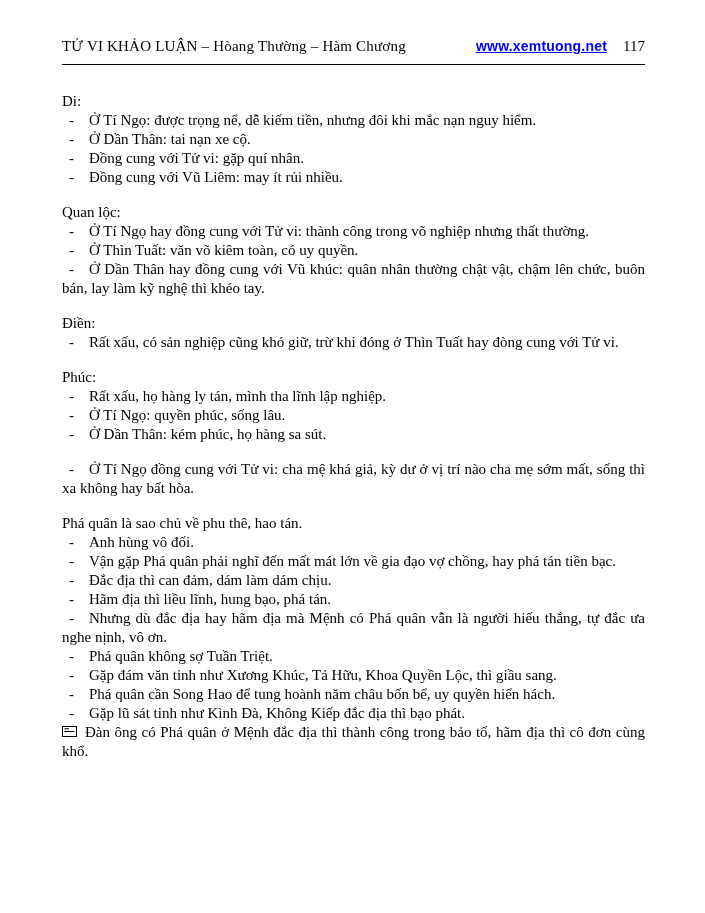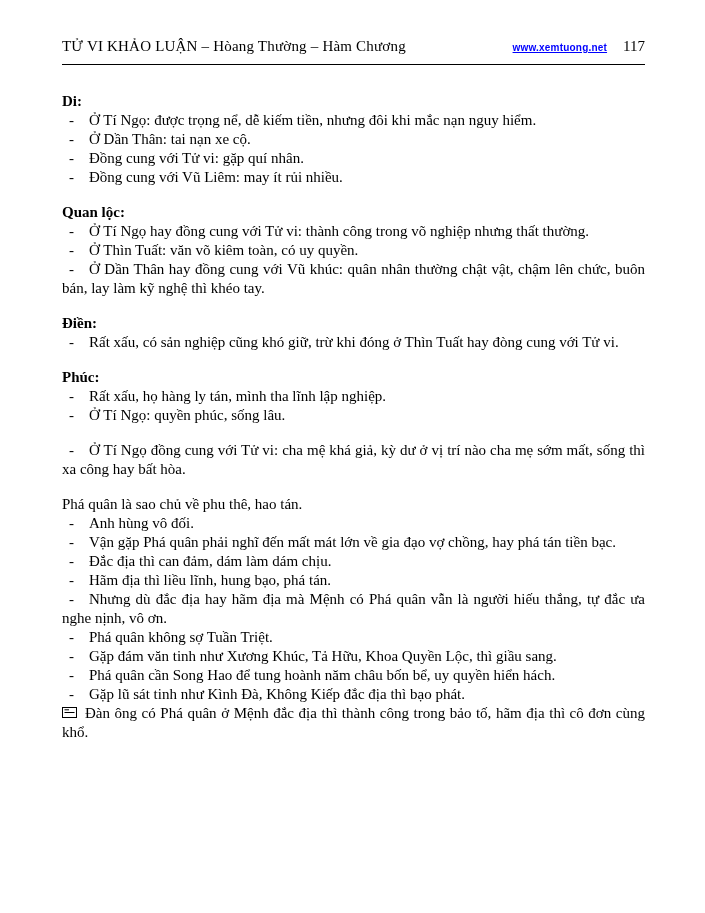--- a/index.html
+++ b/index.html
@@ -22,30 +22,30 @@
     padding-bottom: 9px;
     border-bottom: 1.5px solid #000000;
     font-size: 15px;
     white-space: nowrap;
   }
   .header-title { font-weight: bold; font-weight: normal; letter-spacing: 0.2px; }
   .header-right { display: flex; align-items: baseline; }
   .header-link {
     font-family: "Liberation Sans", sans-serif;
     font-weight: bold;
-    font-size: 10px;
+    font-size: 14px;
     text-decoration: underline;
     letter-spacing: 0.2px;
   }
   .page-num { margin-left: 16px; }
   .content { margin-top: 27px; line-height: 19px; }
   .sec { margin-top: 16px; }
   .sec:first-child { margin-top: 0; }
   p { margin: 0; padding: 0; }
-  .h { font-weight: bold; }
+  .h { font-weight: normal; }
   .item { text-align: justify; }
   .plain { text-align: justify; }
   .dash {
     display: inline-block;
     width: 27px;
     padding-left: 7px;
     box-sizing: border-box;
   }
   .note-icon {
     display: inline-block;
@@ -88,24 +88,25 @@
 
     <section class="sec">
       <p class="h">Điền:</p>
       <p class="item"><span class="dash">-</span><span>Rất xấu, có sản nghiệp cũng khó giữ, trừ khi đóng ở Thìn Tuất hay đòng cung với Tử vi.</span></p>
     </section>
 
     <section class="sec">
       <p class="h">Phúc:</p>
       <p class="item"><span class="dash">-</span><span>Rất xấu, họ hàng ly tán, mình tha lĩnh lập nghiệp.</span></p>
       <p class="item"><span class="dash">-</span><span>Ở Tí Ngọ: quyền phúc, sống lâu.</span></p>
+      <p class="item"><span class="dash">-</span><span>Ở Dần Thân: kém phúc, họ hàng sa sút.</span></p>
     </section>
 
     <section class="sec">
-      <p class="item"><span class="dash">-</span><span>Ở Tí Ngọ đồng cung với Tử vi: cha mệ khá giả, kỳ dư ở vị trí nào cha mẹ sớm mất, sống thì xa công hay bất hòa.</span></p>
+      <p class="item"><span class="dash">-</span><span>Ở Tí Ngọ đồng cung với Tử vi: cha mệ khá giả, kỳ dư ở vị trí nào cha mẹ sớm mất, sống thì xa không hay bất hòa.</span></p>
     </section>
 
     <section class="sec">
       <p class="plain">Phá quân là sao chủ về phu thê, hao tán.</p>
       <p class="item"><span class="dash">-</span><span>Anh hùng vô đối.</span></p>
       <p class="item"><span class="dash">-</span><span>Vận gặp Phá quân phải nghĩ đến mất mát lớn về gia đạo vợ chồng, hay phá tán tiền bạc.</span></p>
       <p class="item"><span class="dash">-</span><span>Đắc địa thì can đảm, dám làm dám chịu.</span></p>
       <p class="item"><span class="dash">-</span><span>Hãm địa thì liều lĩnh, hung bạo, phá tán.</span></p>
       <p class="item"><span class="dash">-</span><span>Nhưng dù đắc địa hay hãm địa mà Mệnh có Phá quân vẫn là người hiếu thắng, tự đắc ưa nghe nịnh, vô ơn.</span></p>
       <p class="item"><span class="dash">-</span><span>Phá quân không sợ Tuần Triệt.</span></p>

